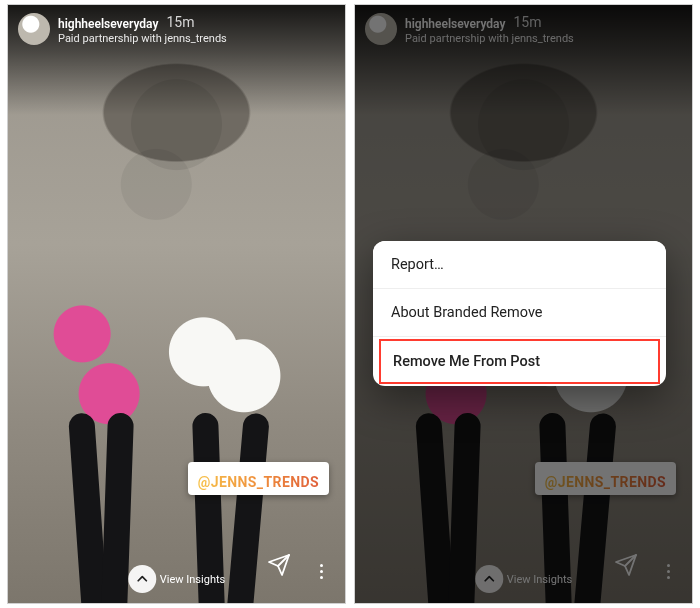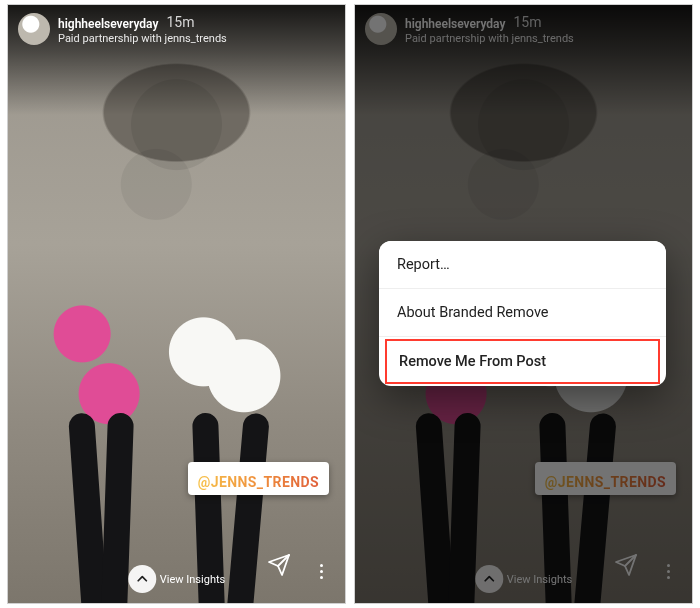--- a/index.html
+++ b/index.html
@@ -161,21 +161,21 @@
   
   .dim {
     position: absolute;
     inset: 0;
     background: rgba(0,0,0,0.55);
   }
 
   
   .sheet {
     position: absolute;
-    left: 24px;
+    left: 18px;
     right: 26px;
     top: 236px;
     background: #ffffff;
     border-radius: 12px;
     box-shadow: 0 12px 40px rgba(0,0,0,0.45);
     overflow: hidden;
   }
   .sheet-item {
     padding: 15px 18px;
     font-size: 14.5px;

